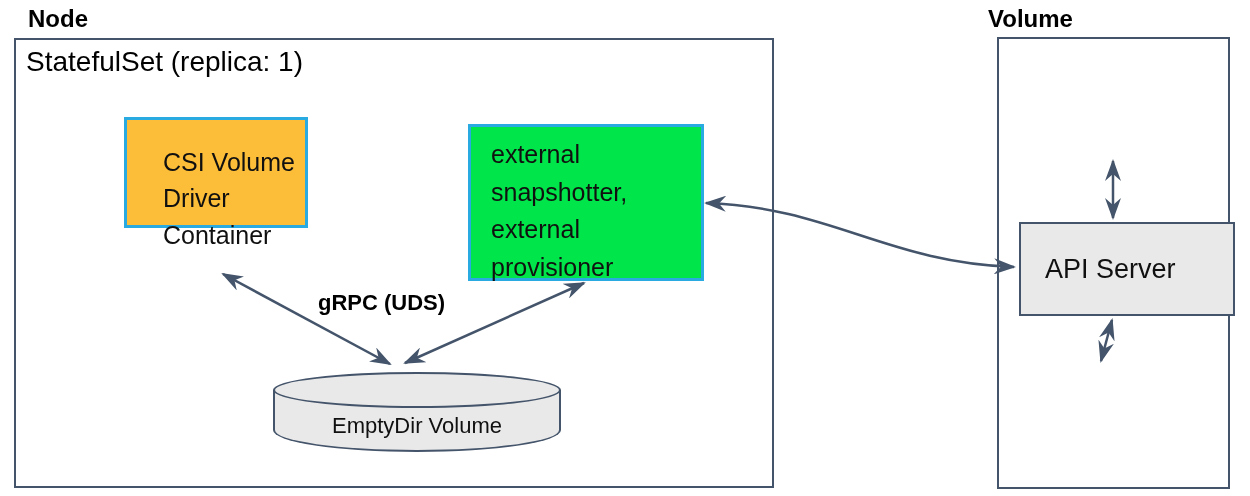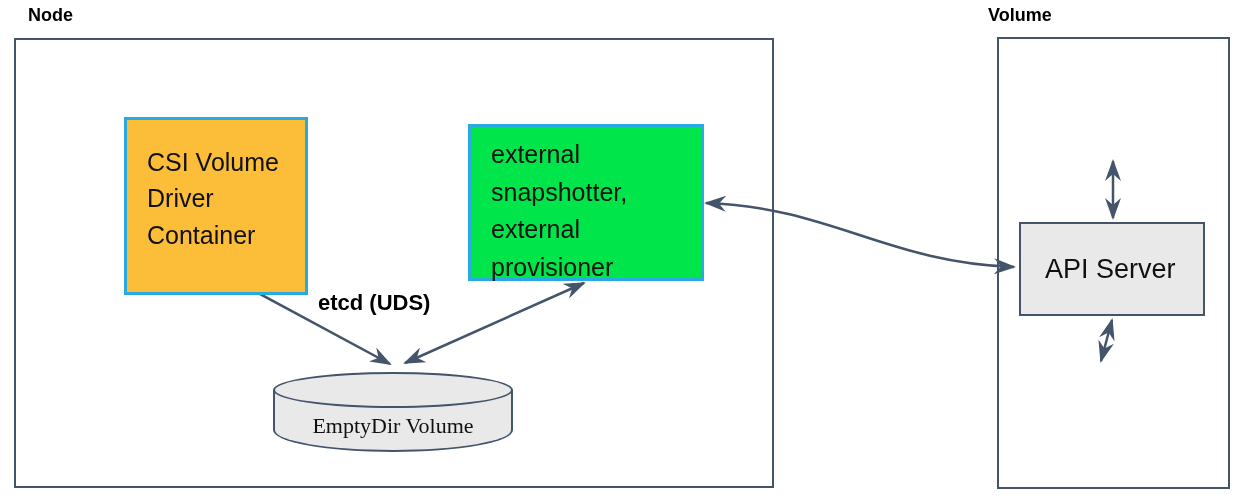--- a/index.html
+++ b/index.html
@@ -4,61 +4,61 @@
 <style>
   html,body{margin:0;padding:0;background:#ffffff;}
   .canvas{
     position:relative;width:1250px;height:496px;overflow:hidden;
     font-family:"Liberation Sans","DejaVu Sans",sans-serif;color:#111;
   }
   .arrows{position:absolute;left:0;top:0;width:1250px;height:496px;pointer-events:none;}
   .arrow{stroke:var(--line,#44546A);stroke-width:2.5;fill:none;}
   .ah-fill{fill:var(--line,#44546A);}
 
-  .section-label{position:absolute;font-size:18px;font-weight:bold;color:#000;}
+  .section-label{position:absolute;font-size:24px;font-weight:bold;color:#000;}
   .node-label{left:28px;top:5px;}
   .master-label{left:988px;top:5px;}
 
   .boundary{position:absolute;border:2px solid var(--line,#44546A);background:transparent;}
   .node-box{left:14px;top:38px;width:756px;height:446px;}
   .master-box{left:997px;top:37px;width:229px;height:448px;}
 
   .statefulset-label{position:absolute;left:26px;top:46px;font-size:28px;color:#000;}
 
   .fill-box{
     position:absolute;border:3px solid var(--highlight-border,#29ABE2);
     white-space:pre-line;box-sizing:border-box;font-size:25px;line-height:1.45;color:#101010;
   }
-  .csi-box{left:124px;top:117px;width:184px;height:178px;
-    background:var(--csi-box-fill,#FCBD38);padding:24px 8px 0 20px;}
+  .csi-box{left:124px;top:117px;width:184px;height:111px;
+    background:var(--csi-box-fill,#FCBD38);padding:24px 8px 0 36px;}
   .sidecar-box{left:468px;top:124px;width:236px;height:157px;
     background:var(--sidecars-box-fill,#00E64A);padding:9px 8px 7px 20px;line-height:1.5;}
 
   .gray-box{
     position:absolute;border:2px solid var(--line,#44546A);background:var(--gray-fill,#E9E9E9);
     white-space:pre-line;box-sizing:border-box;color:#101010;
   }
   .kcm-box{left:1019px;top:61px;width:188px;height:96px;font-size:23px;line-height:1.35;padding:5px 4px 0 24px;}
-  .api-box{left:1019px;top:222px;width:186px;height:94px;font-size:27px;display:flex;align-items:center;padding-left:24px;}
+  .api-box{left:1019px;top:222px;width:216px;height:94px;font-size:27px;display:flex;align-items:center;padding-left:24px;}
 
   .grpc-label{position:absolute;left:318px;top:290px;font-size:22px;font-weight:bold;color:#000;}
 
   .cylinder{position:absolute;}
   .cyl-body{
     position:absolute;left:0;right:0;bottom:0;
     background:var(--gray-fill,#E9E9E9);border:2px solid var(--line,#44546A);border-top:none;
   }
   .cyl-top{
     position:absolute;left:0;right:0;top:0;
     background:var(--gray-fill,#E9E9E9);border:2px solid var(--line,#44546A);border-radius:50%;
     box-sizing:border-box;
   }
   .cyl-label{position:absolute;color:#101010;}
 
-  .emptydir{left:273px;top:372px;width:240px;height:80px;font-family:Liberation Serif, serif;}
+  .emptydir{left:273px;top:372px;width:288px;height:80px;}
   .emptydir .cyl-top{height:36px;}
   .emptydir .cyl-body{top:18px;border-radius:0 0 50% 50% / 0 0 22px 22px;}
   .emptydir .cyl-label{left:0;right:0;top:41px;text-align:center;font-size:22px;}
 
   .etcd{left:1018px;top:367px;width:154px;height:75px;}
   .etcd .cyl-top{height:32px;}
   .etcd .cyl-body{top:16px;border-radius:0 0 50% 50% / 0 0 20px 20px;}
   .etcd .cyl-label{left:24px;top:32px;font-size:28px;}
 </style>
 </head>
@@ -76,31 +76,32 @@
     <line class="arrow" x1="584" y1="283" x2="405" y2="363" marker-start="url(#ah)" marker-end="url(#ah)"></line>
     <path class="arrow" d="M706,203 C830,207 888,263 1014,267" marker-start="url(#ah)" marker-end="url(#ah)"></path>
     <line class="arrow" x1="1113" y1="161" x2="1113" y2="218" marker-start="url(#ah)" marker-end="url(#ah)"></line>
     <line class="arrow" x1="1112" y1="320" x2="1101" y2="361" marker-start="url(#ah)" marker-end="url(#ah)"></line>
   </svg>
 
   <div class="section-label node-label">Node</div>
 
   <div class="boundary node-box"></div>
 
+  <div class="statefulset-label">StatefulSet (replica: 1)</div>
 
   <div class="fill-box csi-box">CSI Volume
 Driver
 Container</div>
 
   <div class="fill-box sidecar-box">external
 snapshotter,
 external
 provisioner</div>
 
-  <div class="grpc-label">etcd (UDS)</div>
+  <div class="grpc-label">gRPC (UDS)</div>
 
   <div class="cylinder emptydir">
     <div class="cyl-body"></div>
     <div class="cyl-top"></div>
     <div class="cyl-label">EmptyDir Volume</div>
   </div>
 
   <div class="section-label master-label">Volume</div>
 
   <div class="boundary master-box"></div>

